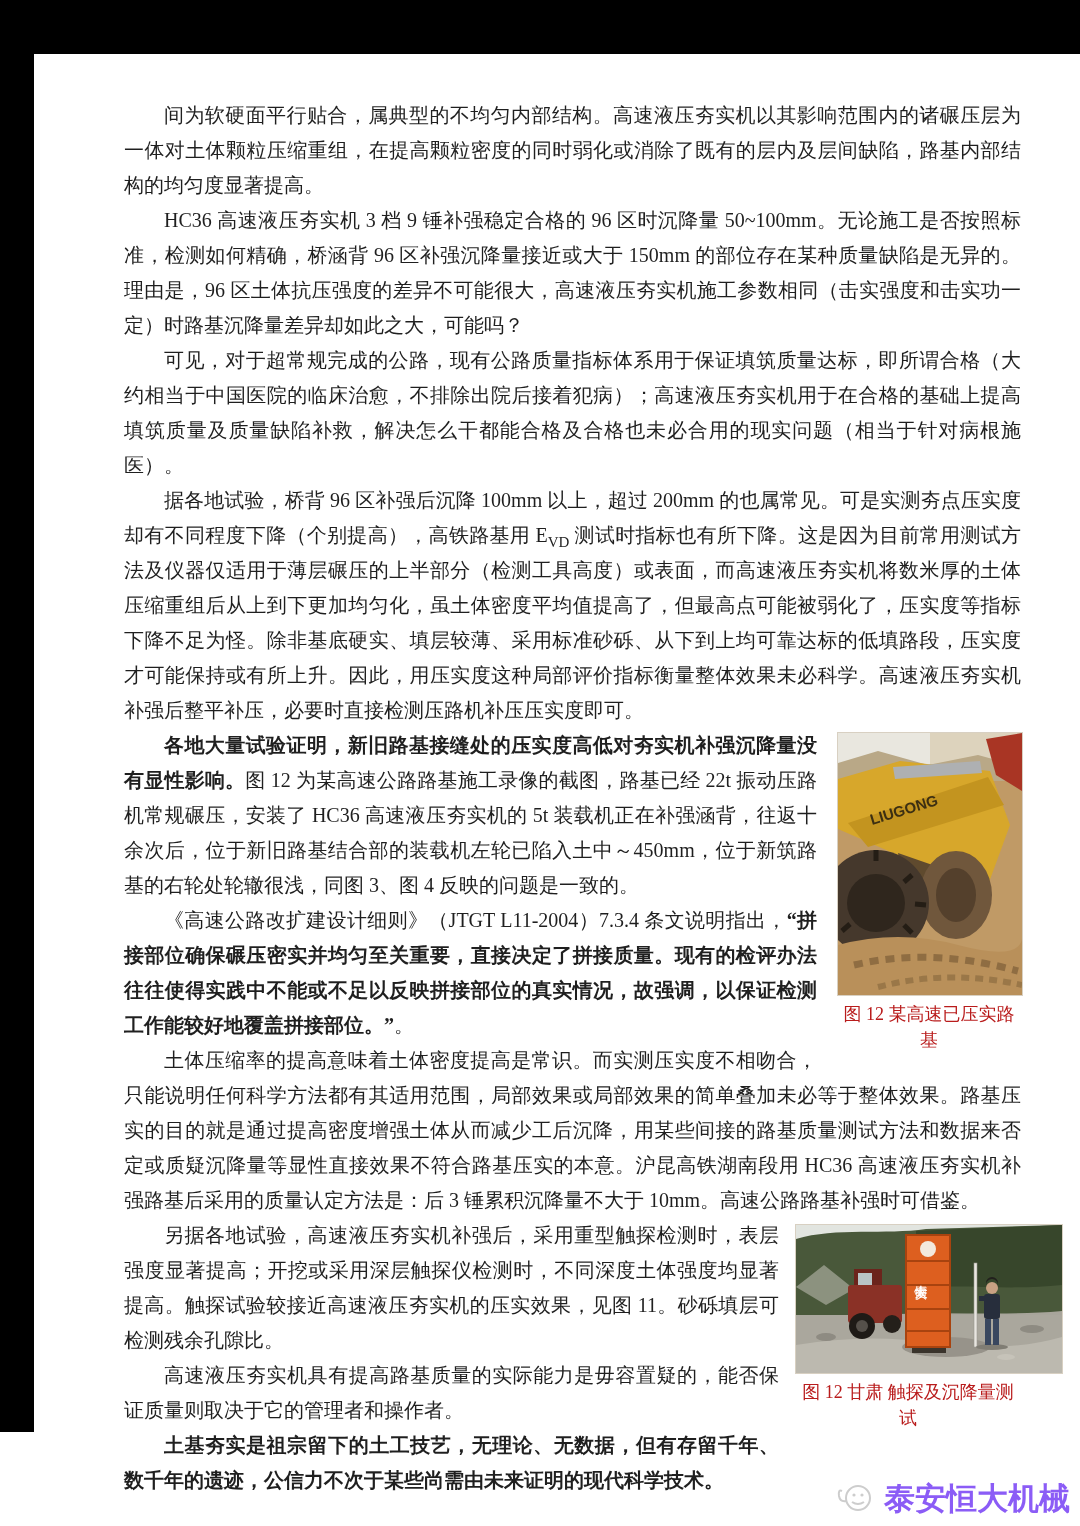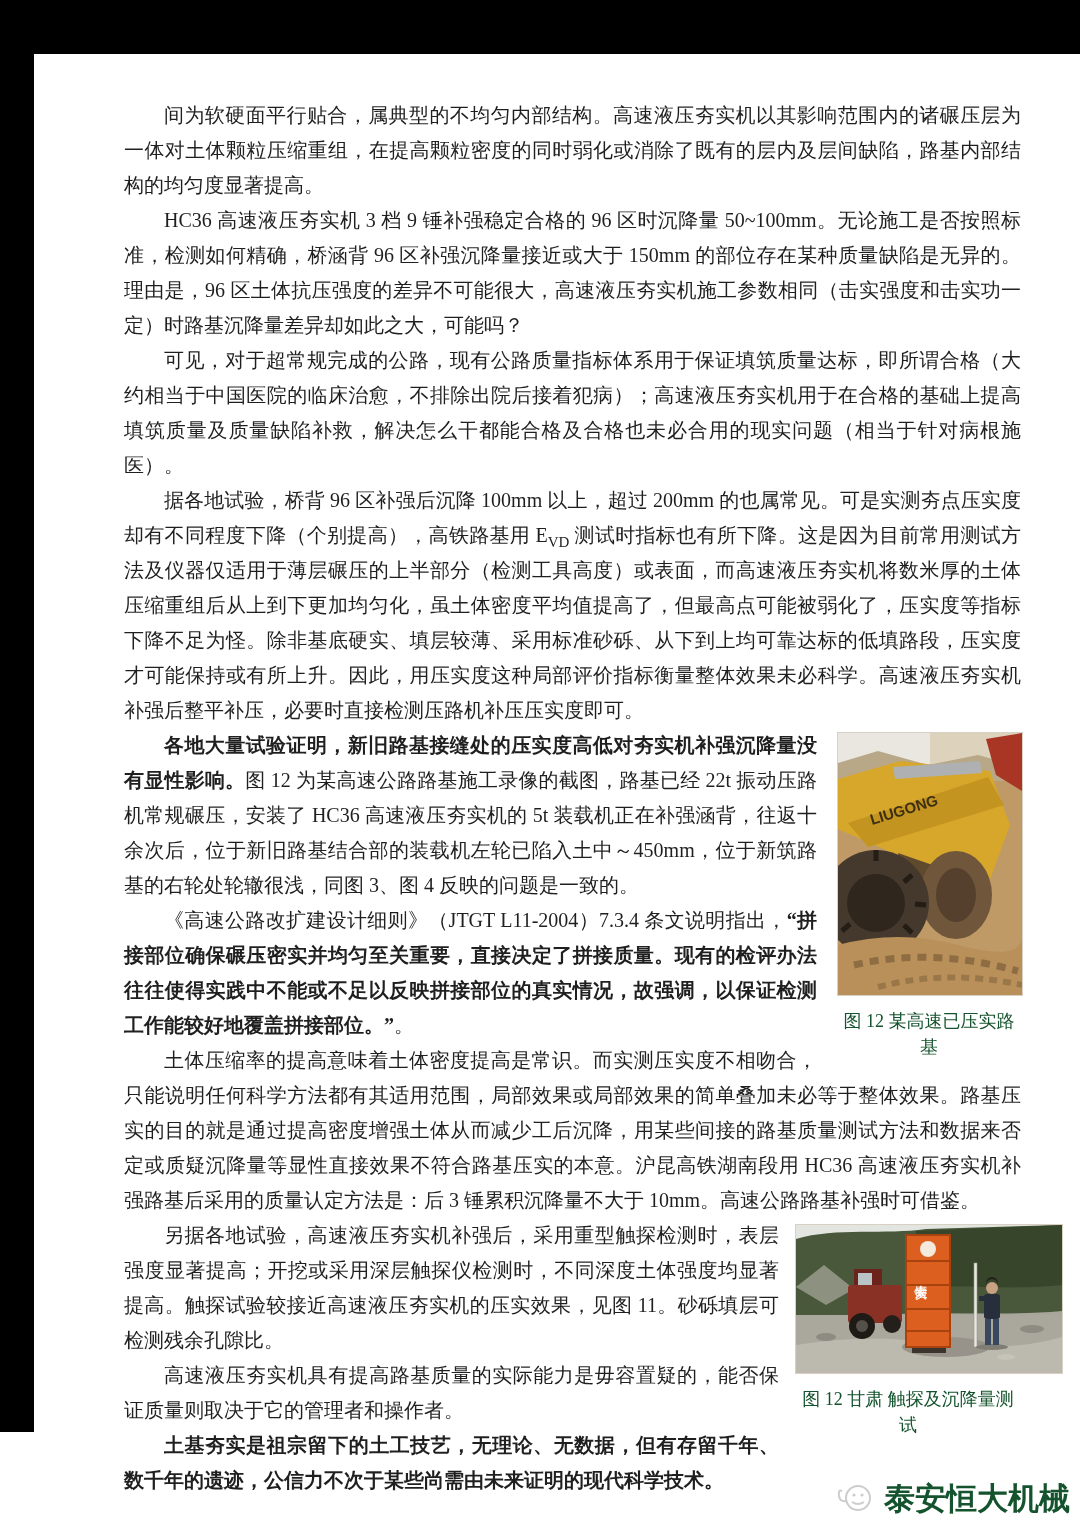--- a/index.html
+++ b/index.html
@@ -13,25 +13,25 @@
     position:absolute;left:124px;top:98px;width:897px;
     font-size:20px;line-height:35px;text-align:justify;
   }
   .content p{margin:0;text-indent:2em;}
   sub{font-size:15px;line-height:0;}
   b{font-weight:bold;}
   .bold-para{font-weight:bold;}
   figure{margin:0;float:right;text-align:center;text-indent:0;}
   .fig1{width:184px;margin:4px 0 10px 20px;}
   .fig2{width:226px;margin:6px 0 10px 16px;}
-  figcaption{font-size:18px;line-height:26px;margin-top:12px;color:#14532d;text-indent:0;}
+  figcaption{font-size:18px;line-height:26px;margin-top:5px;color:#b91c1c;text-indent:0;}
   .photo{display:block;border:1px solid #d8d0c2;}
   .watermark{
     position:absolute;right:10px;bottom:6px;display:flex;align-items:center;gap:4px;
-    color:#14532d;font-family:"Liberation Sans",sans-serif;font-size:31px;font-weight:bold;
+    color:#8b5cf6;font-family:"Liberation Sans",sans-serif;font-size:31px;font-weight:bold;
     text-shadow:1px 1px 0 #ffffff;
   }
 </style>
 </head>
 <body>
 
 <div class="page">
   <div class="bar-top"></div>
   <div class="bar-left"></div>
 

